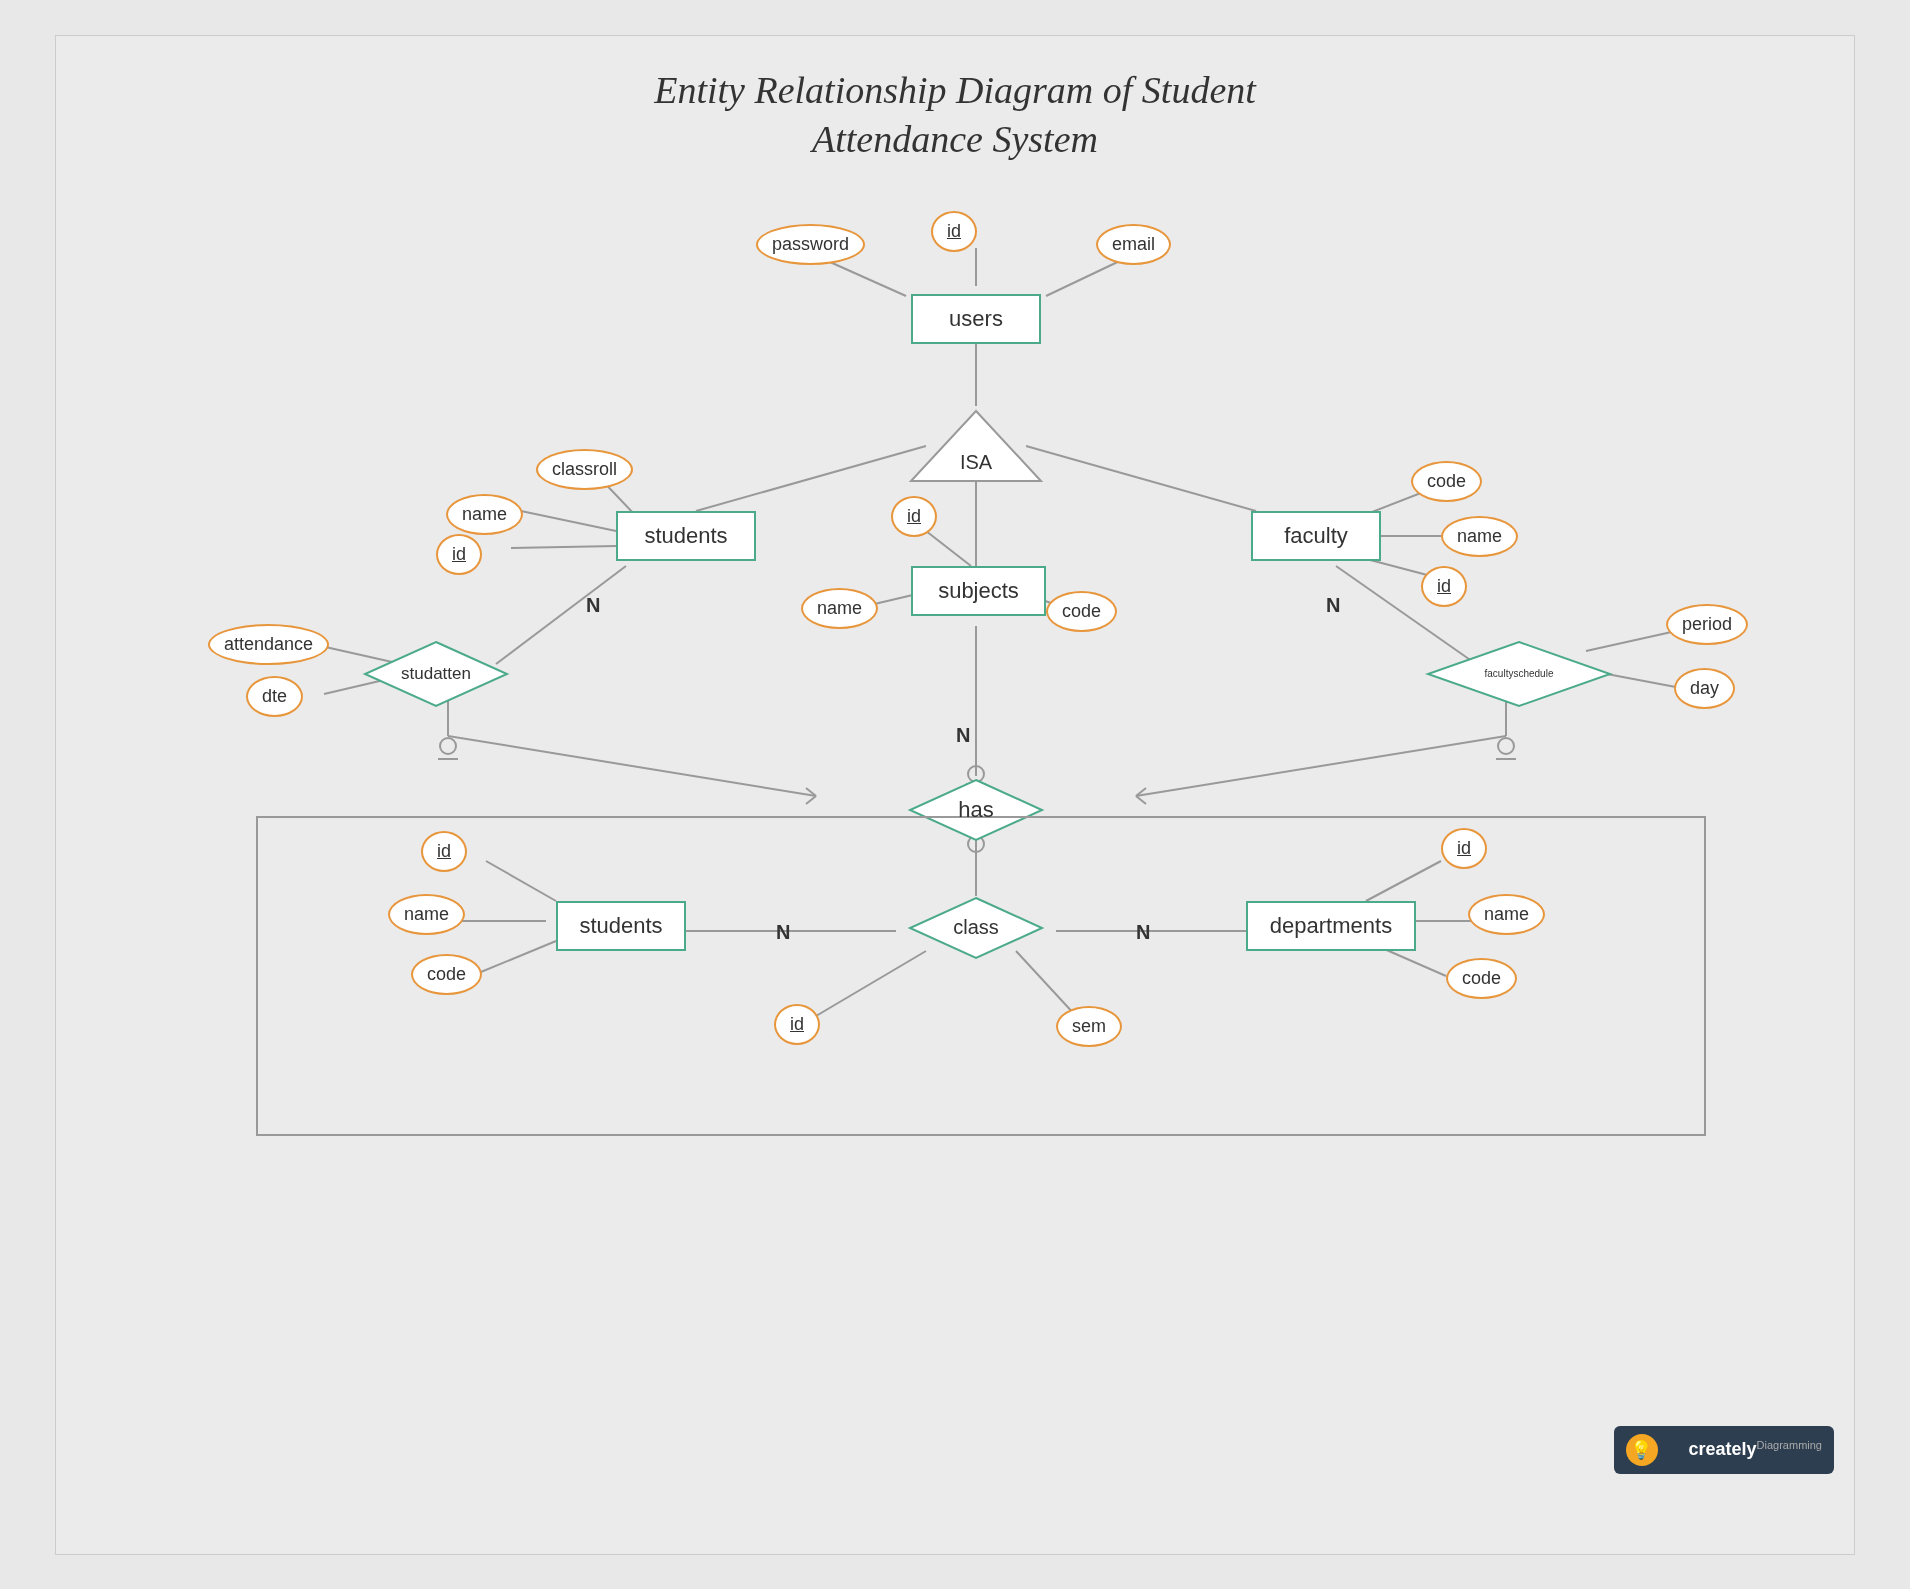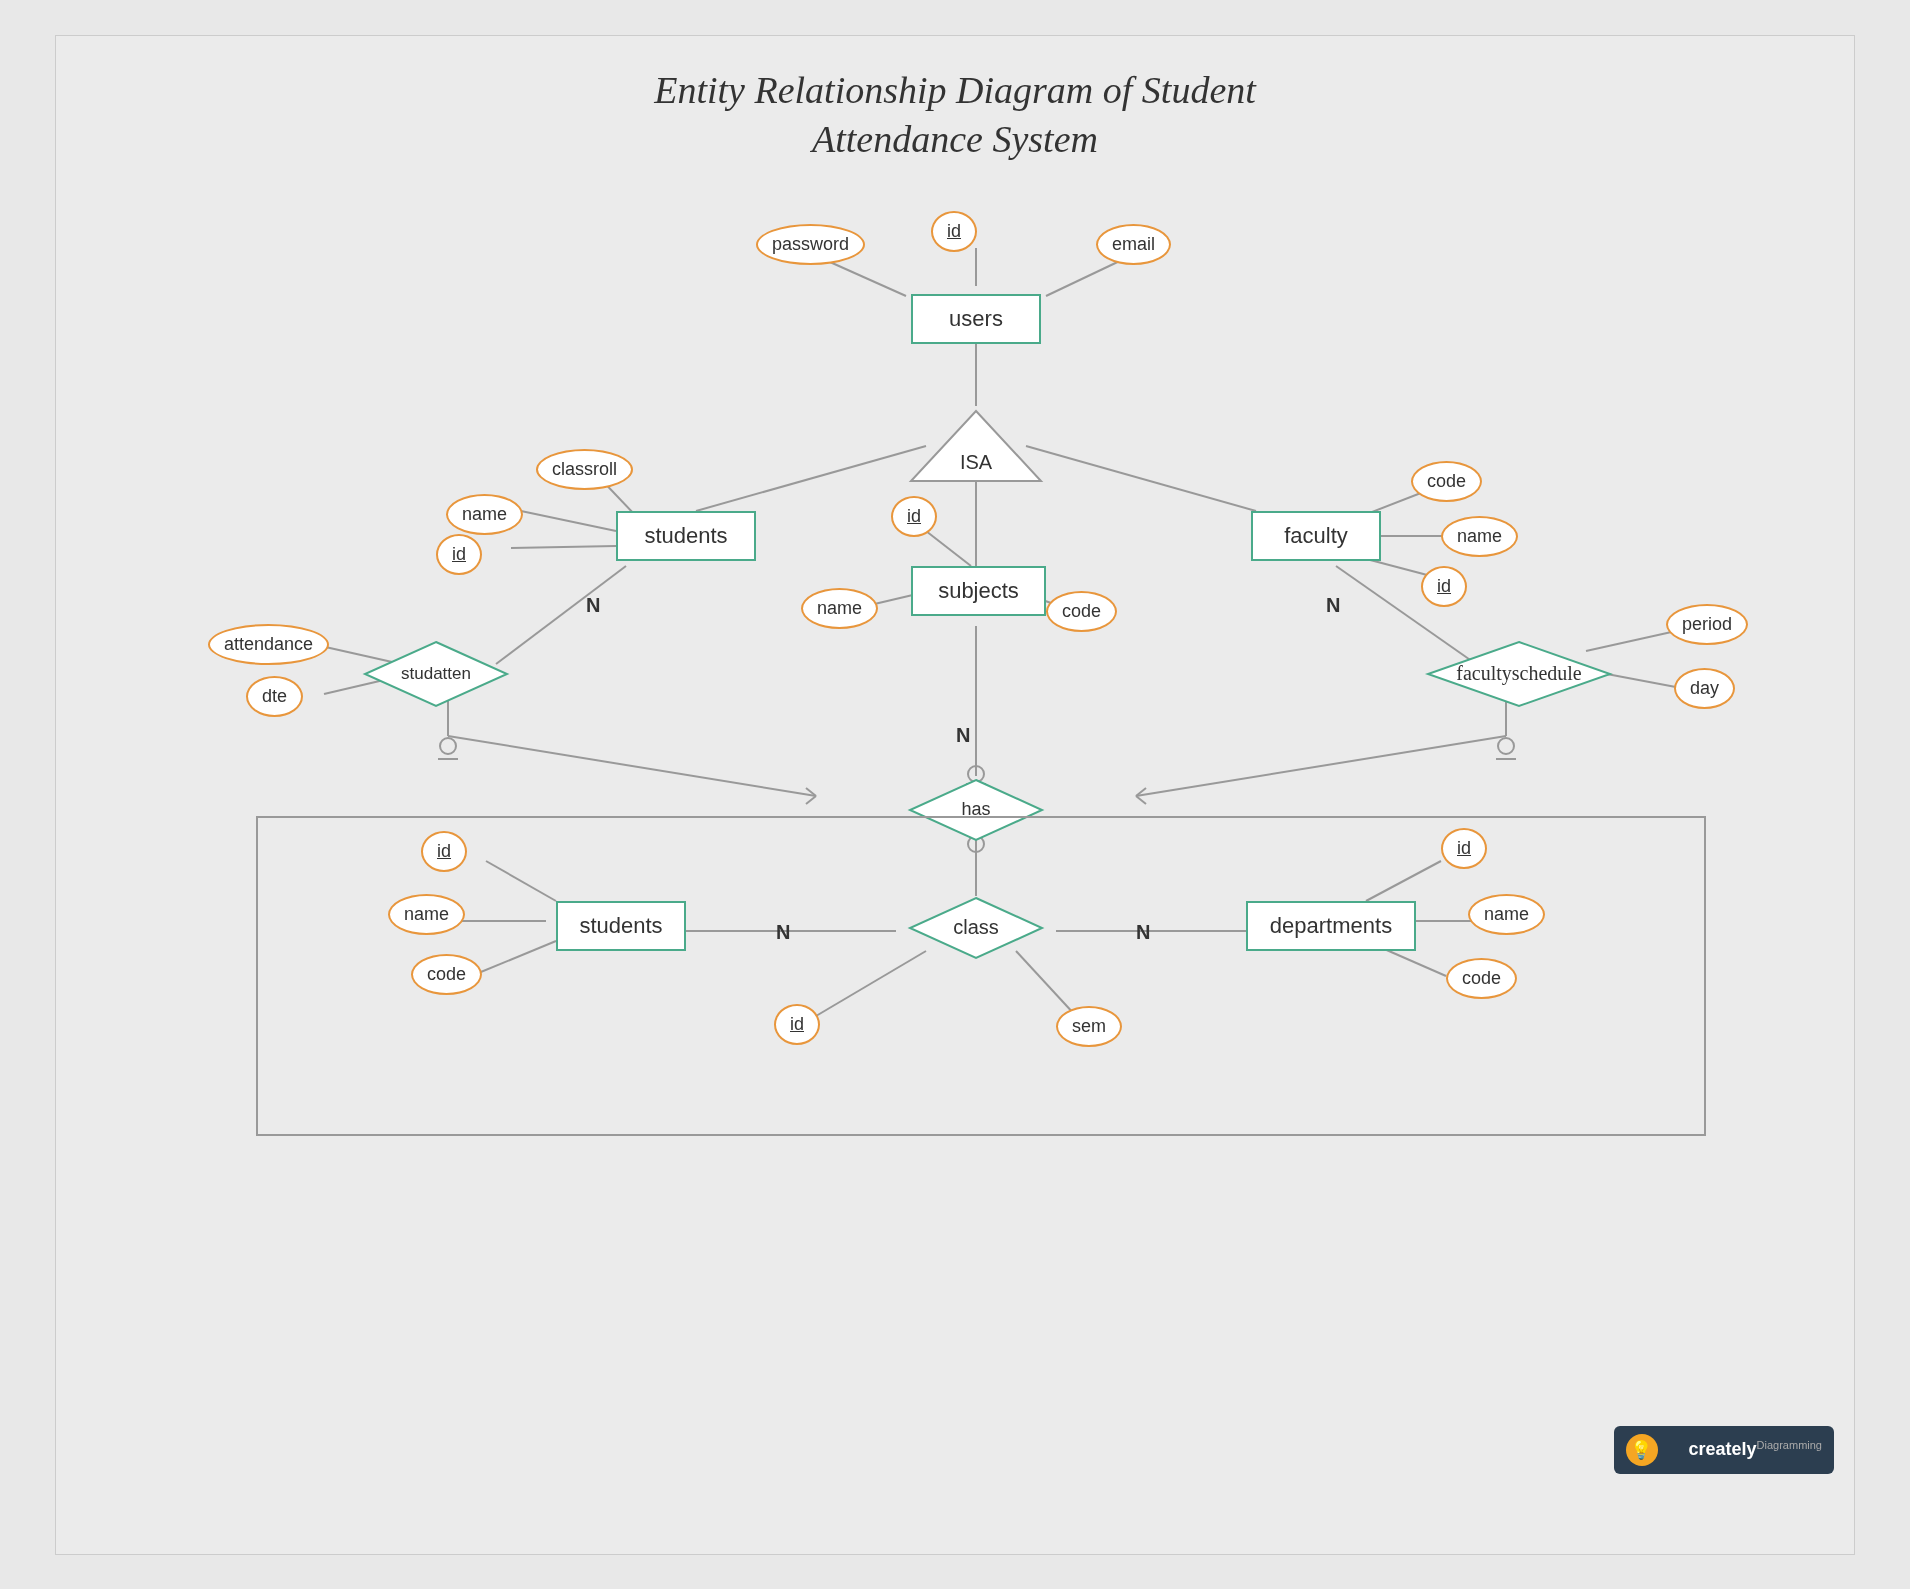--- a/index.html
+++ b/index.html
@@ -406,28 +406,28 @@
       <svg class="diamond-shape" viewBox="0 0 150 72">
         <polygon points="75,4 146,36 75,68 4,36" fill="white" stroke="#4aaa8a" stroke-width="2"></polygon>
       </svg>
       <span class="diamond-label" style="font-size:17px; font-family:Arial,sans-serif; color:#333;">studatten</span>
     </div>
 
     <div class="diamond" style="left:1368px; top:462px; width:190px; height:72px;">
       <svg class="diamond-shape" viewBox="0 0 190 72">
         <polygon points="95,4 186,36 95,68 4,36" fill="white" stroke="#4aaa8a" stroke-width="2"></polygon>
       </svg>
-      <span class="diamond-label" style="font-size:20px; font-family:Liberation Serif, serif; color:#333;">facultyschedule</span>
+      <span class="diamond-label" style="font-size:10px; font-family:Liberation Sans, sans-serif; color:#333;">facultyschedule</span>
     </div>
 
     <div class="diamond" style="left:850px; top:600px; width:140px; height:68px;">
       <svg class="diamond-shape" viewBox="0 0 140 68">
         <polygon points="70,4 136,34 70,64 4,34" fill="white" stroke="#4aaa8a" stroke-width="2"></polygon>
       </svg>
-      <span class="diamond-label" style="font-size:18px; font-family:Arial,sans-serif; color:#333;">has</span>
+      <span class="diamond-label" style="font-size:22px; font-family:Arial,sans-serif; color:#333;">has</span>
     </div>
 
     <div class="diamond" style="left:850px; top:718px; width:140px; height:68px;">
       <svg class="diamond-shape" viewBox="0 0 140 68">
         <polygon points="70,4 136,34 70,64 4,34" fill="white" stroke="#4aaa8a" stroke-width="2"></polygon>
       </svg>
       <span class="diamond-label" style="font-size:20px; font-family:Arial,sans-serif; color:#333;">class</span>
     </div>
 
     <div class="mult" style="left:530px; top:418px;">N</div>

